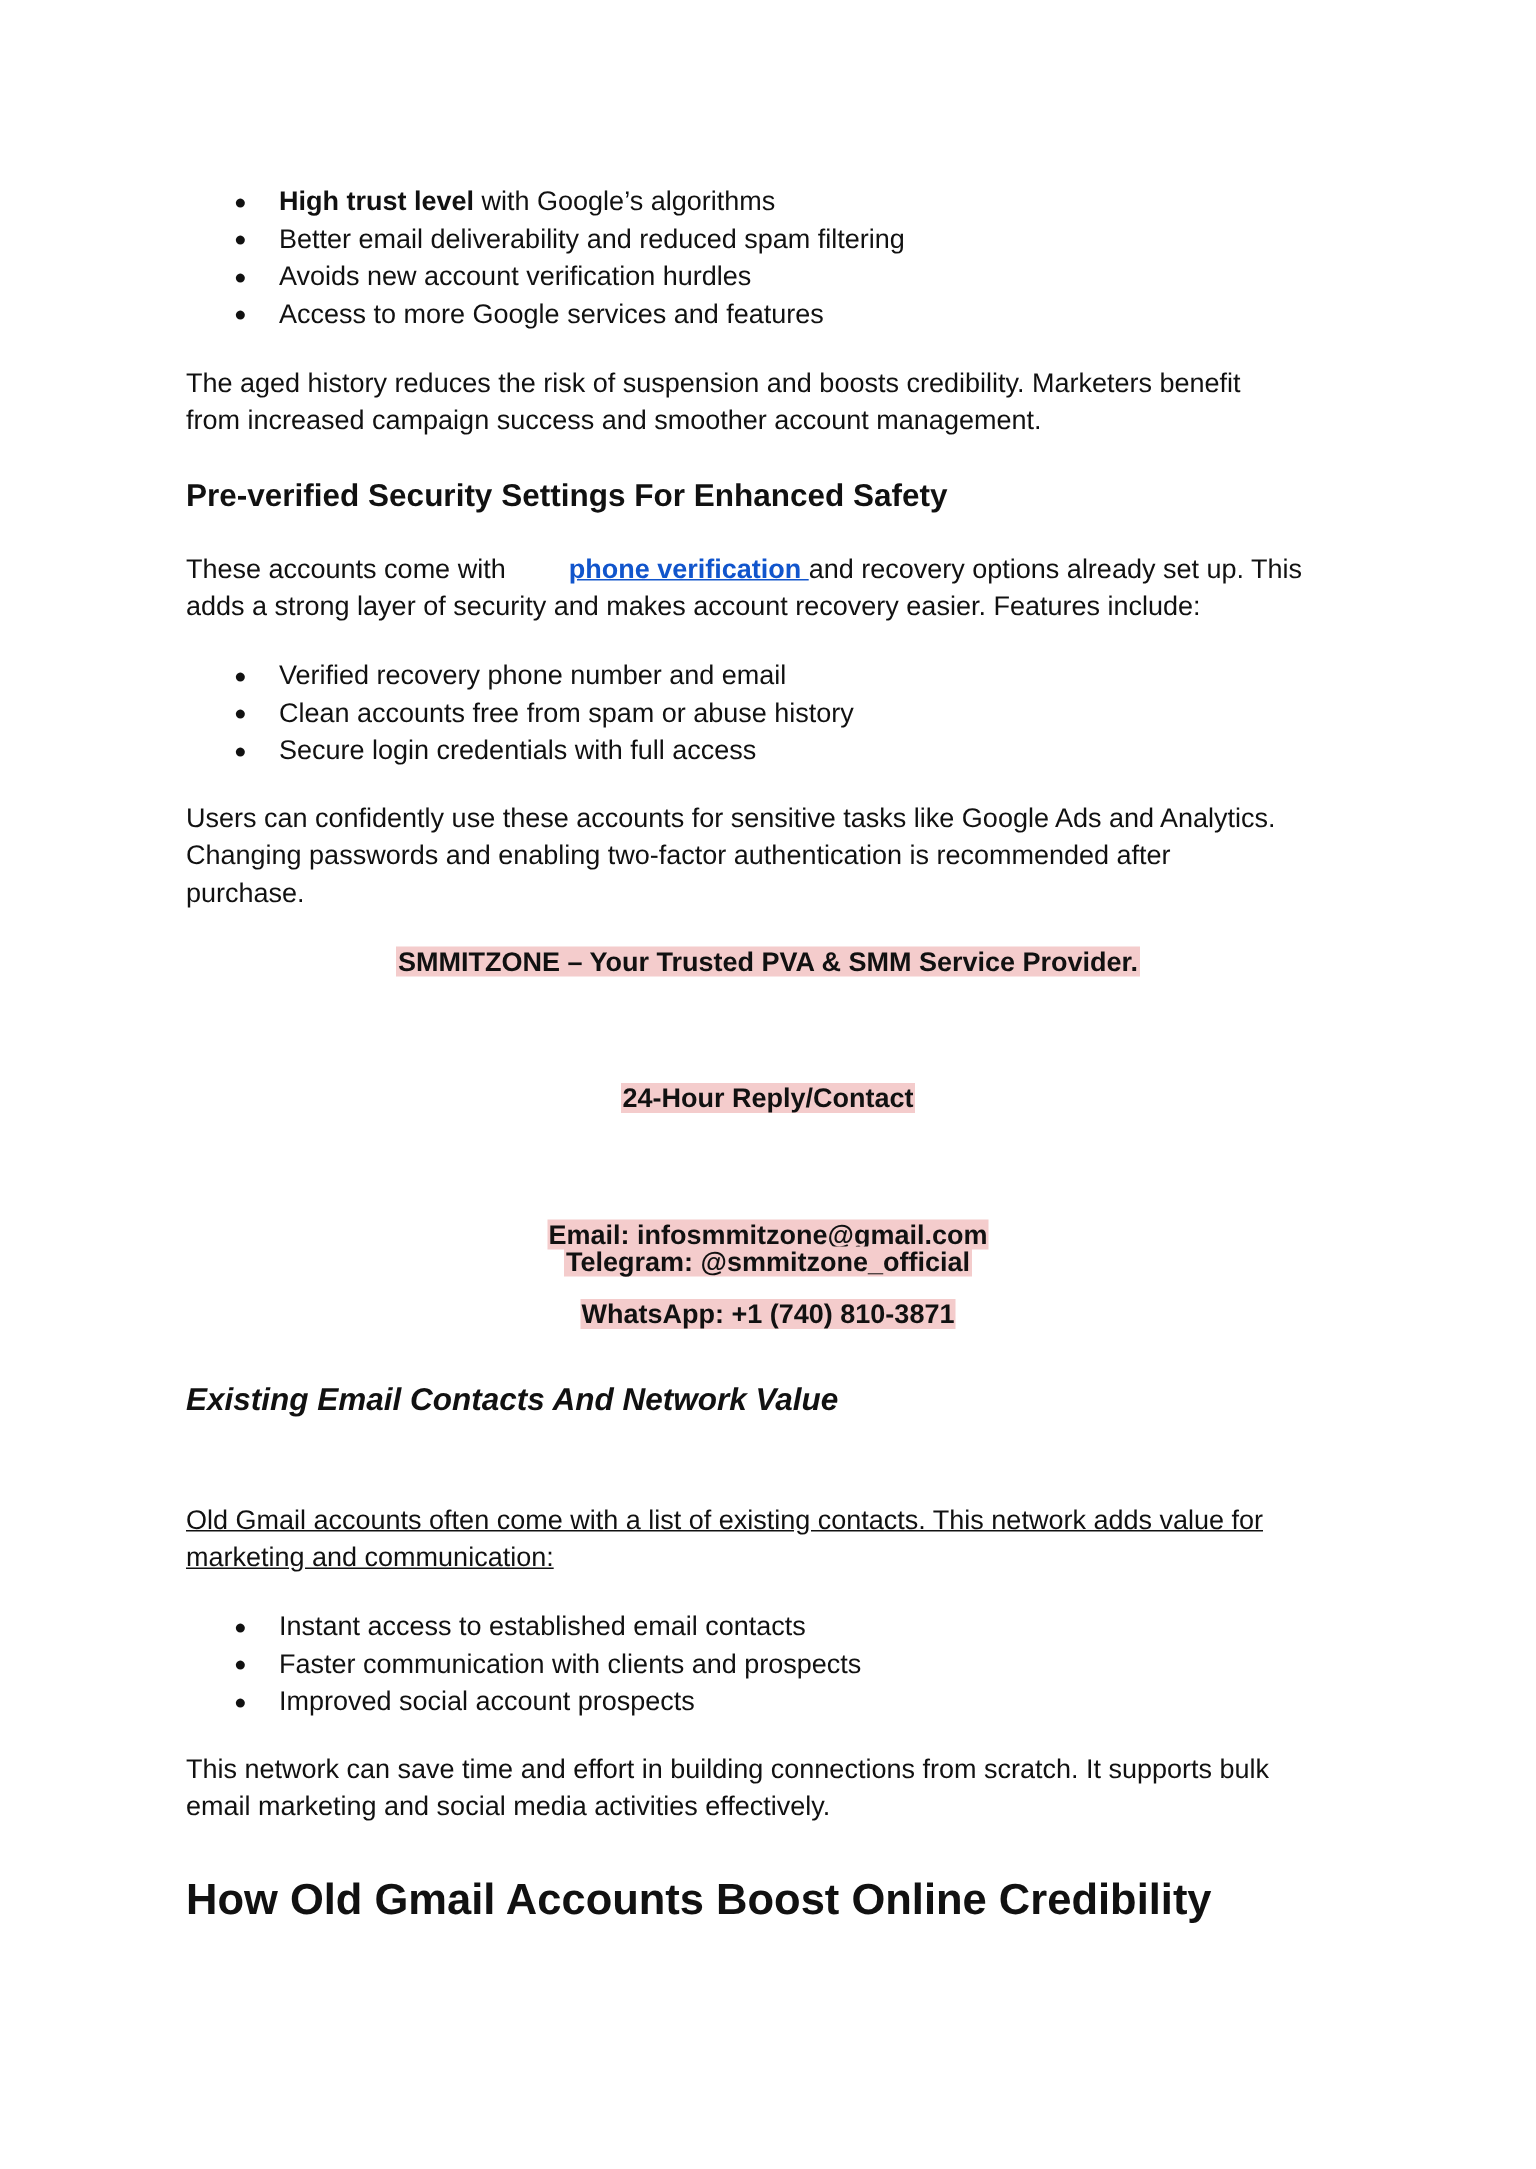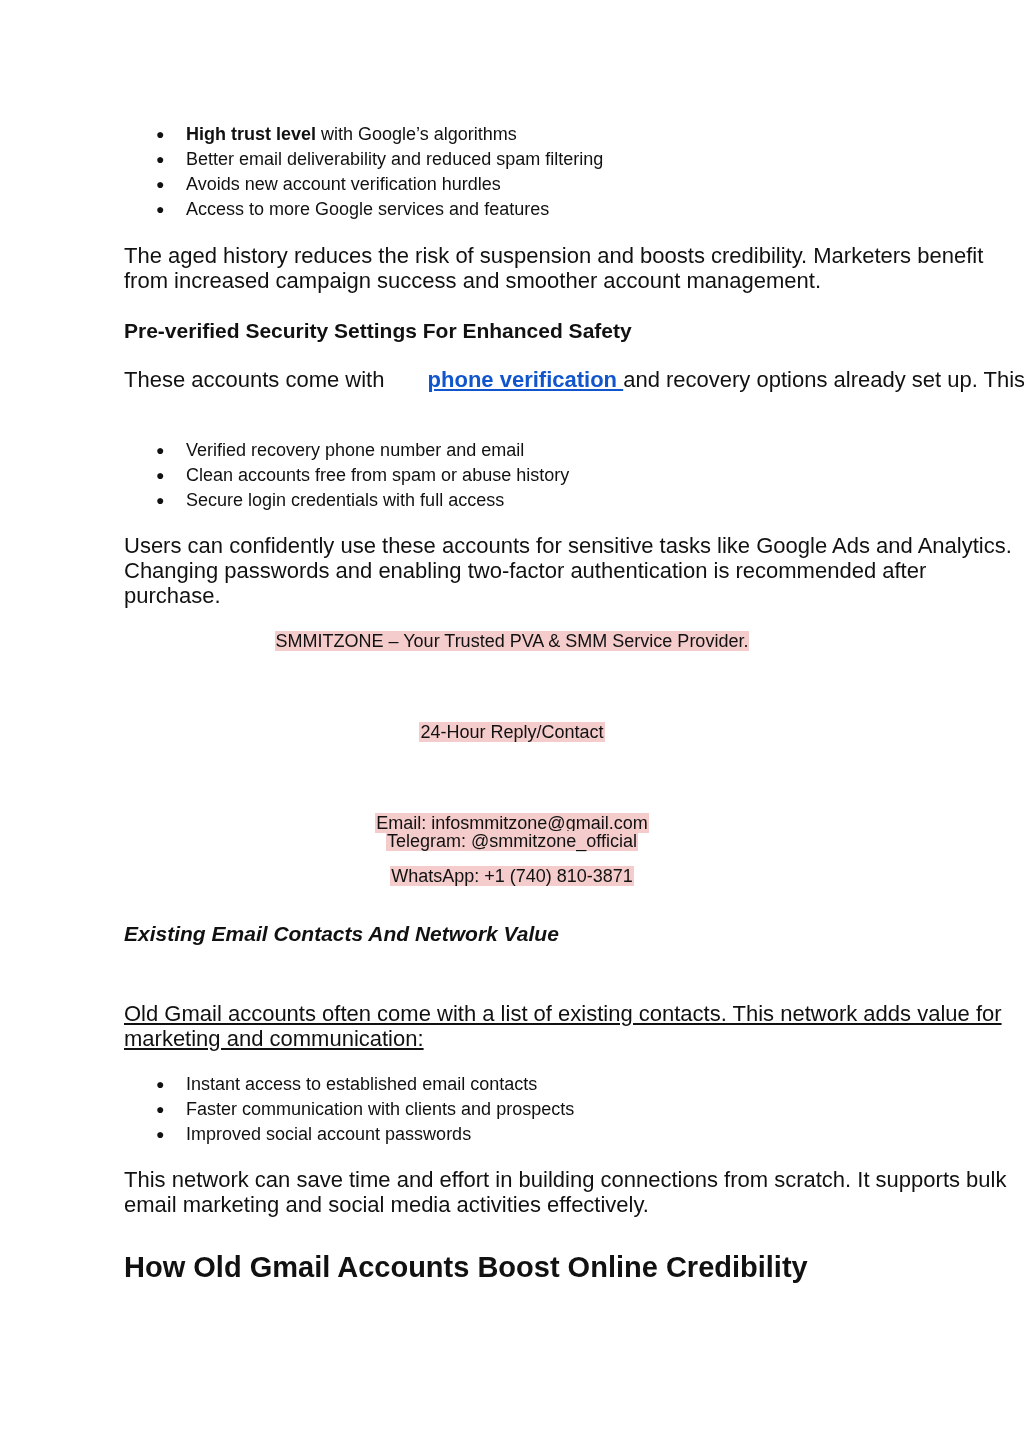--- a/index.html
+++ b/index.html
@@ -1,27 +1,27 @@
 <!DOCTYPE html>
 <html><head>
 <meta charset="utf-8">
 <style>
   html, body { margin: 0; padding: 0; background: #ffffff; }
   body { width: 1024px; height: 1446px; position: relative; overflow: hidden;
          font-family: "Liberation Sans", sans-serif; color: #111111; }
   .page { position: absolute; left: 124px; top: 0; width: 776px; }
   .abs { position: absolute; left: 0; white-space: nowrap; }
-  .body-text { font-size: 22px; line-height: 25px; }
+  .body-text { font-size: 18px; line-height: 25px; }
   ul.bullets { list-style: none; margin: 0; padding: 0; position: absolute; left: 0; }
   ul.bullets li { position: relative; padding-left: 62px; font-size: 18px; line-height: 25px; white-space: nowrap; }
   ul.bullets li .dot { position: absolute; left: 32px; top: 0; font-size: 14px; line-height: 25px; }
   .h3 { font-size: 21px; font-weight: bold; line-height: 28px; }
   .h2 { font-size: 29px; font-weight: bold; line-height: 38px; }
   .center-block { position: absolute; left: 0; width: 776px; text-align: center; }
-  .hl { background: #f4cccc; font-weight: normal; font-size: 18px; line-height: 22px; padding: 0 1px; }
+  .hl { background: #f4cccc; font-weight: bold; font-size: 18px; line-height: 22px; padding: 0 1px; }
   a.link { color: #1155cc; font-weight: bold; text-decoration: underline; margin-left: 37px; }
 </style>
 </head>
 <body>
 
 <div class="page">
 
   <ul class="bullets" style="top:122px;">
     <li><span class="dot">●</span><b>High trust level</b><span> with Google’s algorithms</span></li>
     <li><span class="dot">●</span><span>Better email deliverability and reduced spam filtering</span></li>
@@ -31,20 +31,21 @@
 
   <div class="abs body-text" style="top:243px;">
     <div>The aged history reduces the risk of suspension and boosts credibility. Marketers benefit</div>
     <div>from increased campaign success and smoother account management.</div>
   </div>
 
   <div class="abs h3" style="top:317px;">Pre-verified Security Settings For Enhanced Safety</div>
 
   <div class="abs body-text" style="top:367px;">
     <div><span>These accounts come with </span><a class="link" href="#">phone verification </a><span>and recovery options already set up. This</span></div>
+    <div>adds a strong layer of security and makes account recovery easier. Features include:</div>
   </div>
 
   <ul class="bullets" style="top:438px;">
     <li><span class="dot">●</span><span>Verified recovery phone number and email</span></li>
     <li><span class="dot">●</span><span>Clean accounts free from spam or abuse history</span></li>
     <li><span class="dot">●</span><span>Secure login credentials with full access</span></li>
   </ul>
 
   <div class="abs body-text" style="top:533px;">
     <div>Users can confidently use these accounts for sensitive tasks like Google Ads and Analytics.</div>
@@ -71,21 +72,21 @@
   <div class="abs h3" style="top:920px;font-style:italic;">Existing Email Contacts And Network Value</div>
 
   <div class="abs body-text" style="top:1001px;text-decoration:underline;">
     <div>Old Gmail accounts often come with a list of existing contacts. This network adds value for</div>
     <div>marketing and communication:</div>
   </div>
 
   <ul class="bullets" style="top:1072px;">
     <li><span class="dot">●</span><span>Instant access to established email contacts</span></li>
     <li><span class="dot">●</span><span>Faster communication with clients and prospects</span></li>
-    <li><span class="dot">●</span><span>Improved social account passwords</span></li>
+    <li><span class="dot">●</span><span>Improved social account prospects</span></li>
   </ul>
 
   <div class="abs body-text" style="top:1167px;">
     <div>This network can save time and effort in building connections from scratch. It supports bulk</div>
     <div>email marketing and social media activities effectively.</div>
   </div>
 
   <div class="abs h2" style="top:1248px;">How Old Gmail Accounts Boost Online Credibility</div>
 
 </div>

